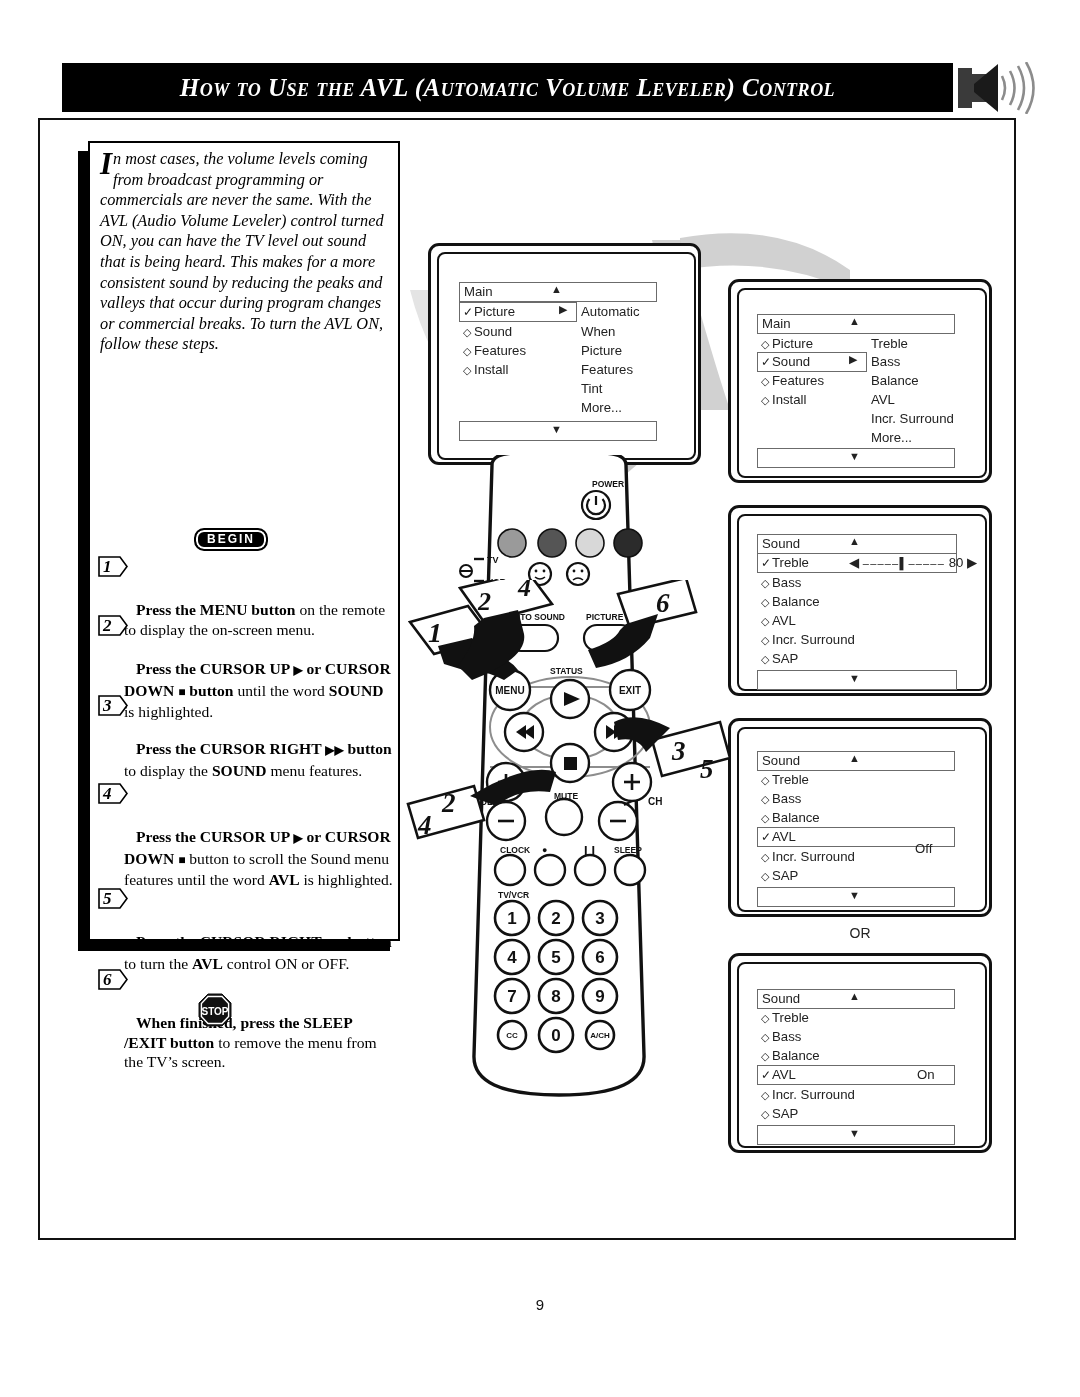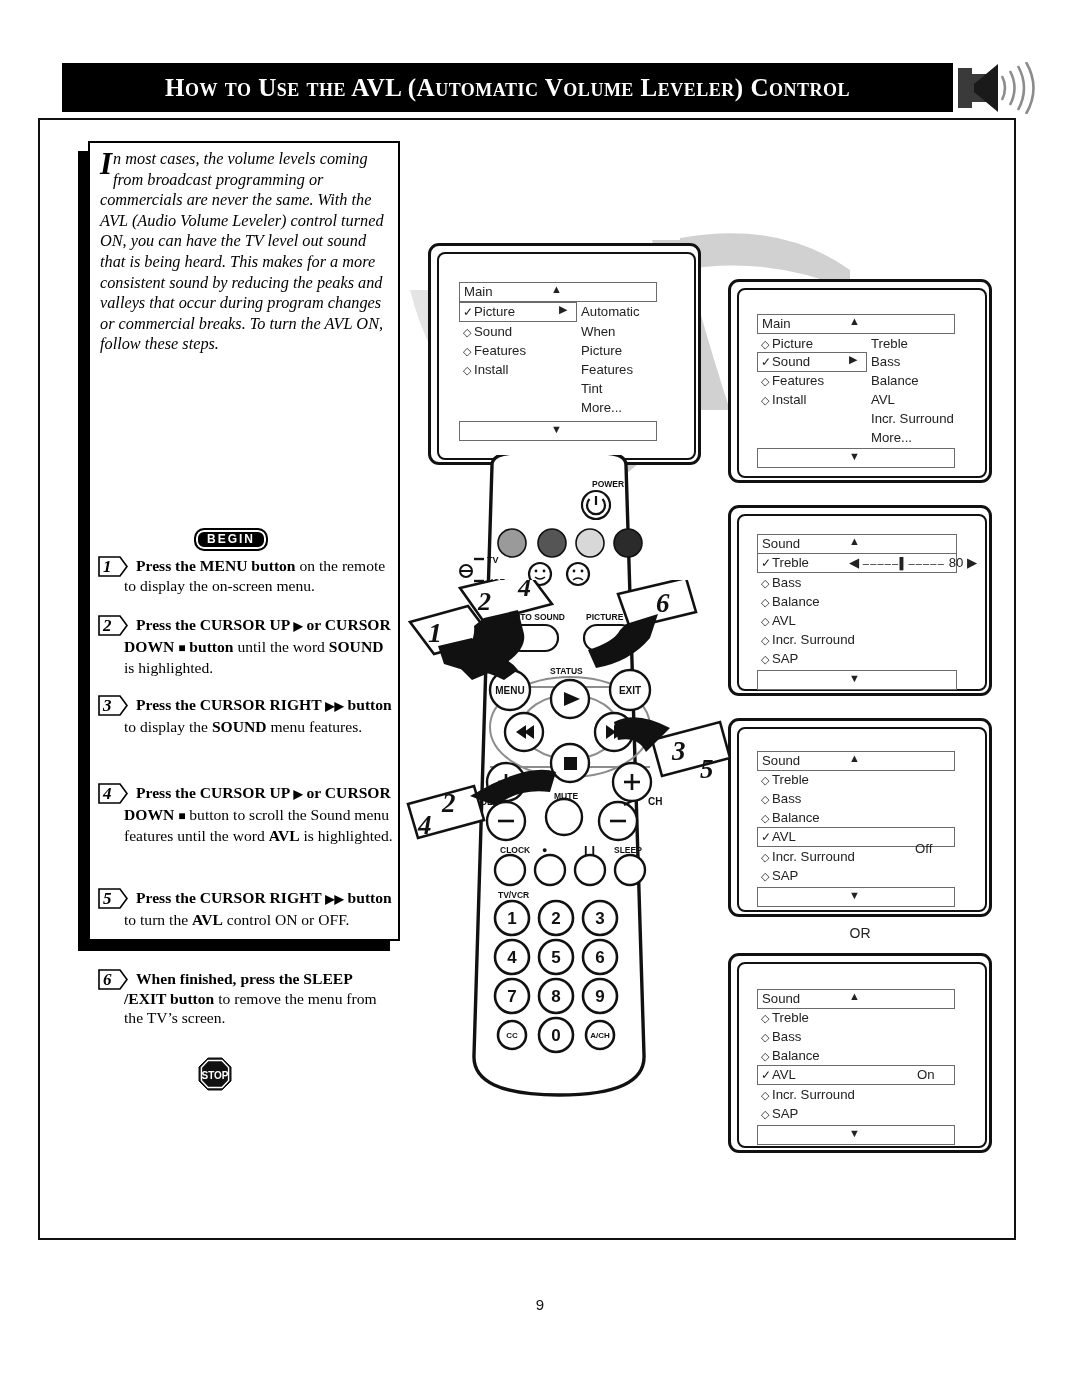--- a/index.html
+++ b/index.html
@@ -5,43 +5,43 @@
   html,body{margin:0;padding:0;background:#fff;}
   body{width:1080px;height:1397px;position:relative;font-family:"Liberation Serif",serif;overflow:hidden;}
 
   
   #page-frame{position:absolute;left:38px;top:118px;width:978px;height:1122px;border:2px solid #111;box-sizing:border-box;background:#fff;}
 
   
   #header-bar{position:absolute;left:62px;top:63px;width:891px;height:49px;background:#000;}
   #header-title{position:absolute;left:0;top:0;width:891px;height:49px;line-height:49px;color:#fff;
       font-family:"Liberation Serif",serif;font-weight:bold;font-size:25px;text-align:center;
-      font-variant:small-caps;letter-spacing:.5px;white-space:nowrap;}
+      font-variant:small-caps;letter-spacing:.5px;white-space:nowrap;font-style:italic;}
   #speaker-icon{position:absolute;left:958px;top:62px;width:86px;height:52px;}
 
   
   #instr-shadow{position:absolute;left:78px;top:151px;width:312px;height:800px;background:#000;}
   #instr-panel{position:absolute;left:88px;top:141px;width:312px;height:800px;background:#fff;border:2px solid #000;box-sizing:border-box;}
   #intro-text{position:absolute;left:10px;top:6px;width:292px;
       font-family:"Liberation Serif",serif;font-style:italic;font-size:16.3px;line-height:20.6px;color:#000;text-align:left;}
   #intro-text .dropcap{float:left;font-size:31px;line-height:29px;font-weight:bold;font-style:italic;padding-right:1px;}
 
   .begin-badge{position:absolute;left:104px;top:385px;width:70px;height:19px;border:2px solid #000;border-radius:10px;
       background:#000;color:#fff;font-family:"Liberation Sans",sans-serif;font-weight:bold;font-size:12px;
       letter-spacing:2px;text-align:center;line-height:19px;box-shadow:0 0 0 2px #fff inset;}
   .begin-inner{display:block;}
 
   .step{position:absolute;left:8px;width:298px;font-family:"Liberation Serif",serif;font-size:15.6px;line-height:19.6px;color:#000;}
   .step .num{position:absolute;left:0px;top:0px;width:30px;height:20px;}
   .step .num svg{display:block;}
-  .step .txt{display:block;padding-left:26px;text-indent:12px;}
+  .step .txt{display:block;padding-left:26px;text-indent:12px;margin-top:44px;}
   .step b{font-weight:bold;}
   .tri{font-size:12px;}
 
-  #stop-badge{position:absolute;left:108px;top:914px;width:34px;height:34px;}
+  #stop-badge{position:absolute;left:108px;top:850px;width:34px;height:34px;}
 
   
   .tv{position:absolute;border:3px solid #111;border-radius:11px;background:#fff;box-sizing:border-box;}
   .tv.inner{box-shadow:0 0 0 2px #fff inset;}
   .osd{position:absolute;font-family:"Liberation Sans",sans-serif;font-size:13.2px;color:#222;}
   .osd .bar{position:absolute;border:1px solid #6b6b6b;box-sizing:border-box;height:20px;background:#fff;}
   .osd .row{position:absolute;height:33px;line-height:19px;white-space:nowrap;}
   .osd .dia{display:inline-block;width:11px;font-size:11px;}
   .osd .chk{display:inline-block;width:11px;font-size:12px;}
   .osd .up{position:absolute;font-size:11px;}

